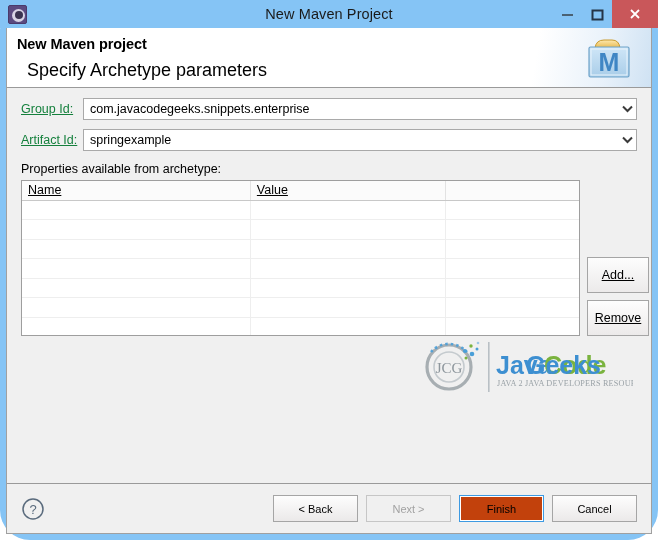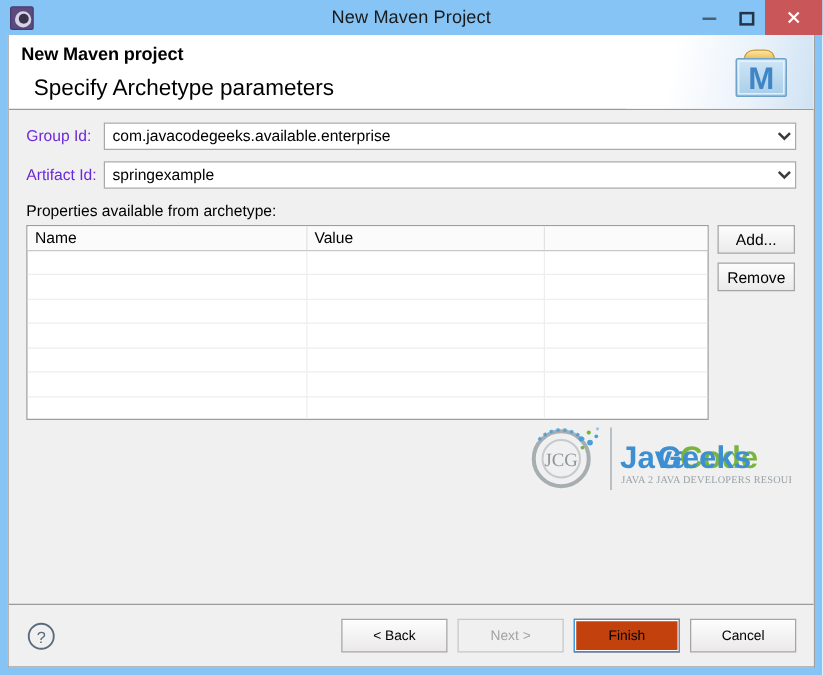--- a/index.html
+++ b/index.html
@@ -10,20 +10,21 @@
     overflow: hidden;
   }
 
   #window {
     position: relative;
     width: 658px; height: 540px;
     background: #85c4f5;
     padding: 0 6px 6px 6px;
     display: flex;
     flex-direction: column;
+    border-radius: 30px;
   }
 
   
   #titlebar {
     height: 28px;
     flex: 0 0 28px;
     display: flex;
     align-items: center;
     position: relative;
     background: #85c4f5;
@@ -131,21 +132,22 @@
   .frow {
     display: flex;
     align-items: center;
     height: 22px;
     margin-bottom: 9px;
   }
   .flabel {
     width: 62px;
     flex: 0 0 62px;
     font-size: 12.5px;
-    color: #6d28d9;
+    color: #15803d;
+    text-decoration: underline;
   }
   .fctl {
     height: 22px;
     background: #ffffff;
     border: 1px solid #a9a9a9;
     display: flex;
     align-items: center;
     padding: 0 0 0 6px;
     font-size: 12.5px;
     color: #000000;
@@ -163,22 +165,23 @@
   #version-ctl { width: 172px; flex: 0 0 172px; }
 
   
   #props-label {
     font-size: 12.5px;
     color: #000;
     padding: 2px 11px 4px 14px;
   }
   #props-area {
     display: flex;
-    padding: 0 15px 0 14px;
-    align-items: flex-start;
+    padding: 0 2px 0 14px;
+    align-items: flex-end;
+    text-decoration: underline;
   }
   #table-wrap {
     flex: 1 1 auto;
     height: 156px;
     background: #ffffff;
     border: 1px solid #9e9e9e;
     overflow: hidden;
   }
   table#props-table {
     width: 100%;
@@ -207,21 +210,21 @@
   .col-b { width: 35%; }
 
   #props-buttons {
     flex: 0 0 62px;
     margin-left: 7px;
     display: flex;
     flex-direction: column;
     gap: 7px;
   }
   .sbtn {
-    height: 23px;
+    height: 36px;
     background: linear-gradient(#fdfdfd, #eceaea);
     border: 1px solid #a5a5a5;
     font-size: 12.5px;
     color: #000;
     display: flex; align-items: center; justify-content: center;
     font-family: "Liberation Sans", sans-serif;
   }
 
   
   #advanced {
@@ -327,21 +330,21 @@
         <rect x="8" y="14" width="36" height="26" fill="none" stroke="#e9f4fc" stroke-width="1"></rect>
         <text x="26" y="36" text-anchor="middle" font-family="Liberation Sans, sans-serif" font-size="25" font-weight="bold" fill="#3f86c4">M</text>
       </svg>
     </div>
 
     <div id="form">
 
       <div class="frow">
         <div class="flabel">Group Id:</div>
         <div class="fctl grow">
-          <span class="val">com.javacodegeeks.available.enterprise</span>
+          <span class="val">com.javacodegeeks.snippets.enterprise</span>
           <span class="caret">
             <svg width="11" height="8" viewBox="0 0 11 8">
                 <path d="M1 1.5 L5.5 6 L10 1.5" stroke="#3b3b3b" stroke-width="2" fill="none"></path>
               </svg>
           </span>
         </div>
       </div>
 
       <div class="frow">
         <div class="flabel">Artifact Id:</div>

